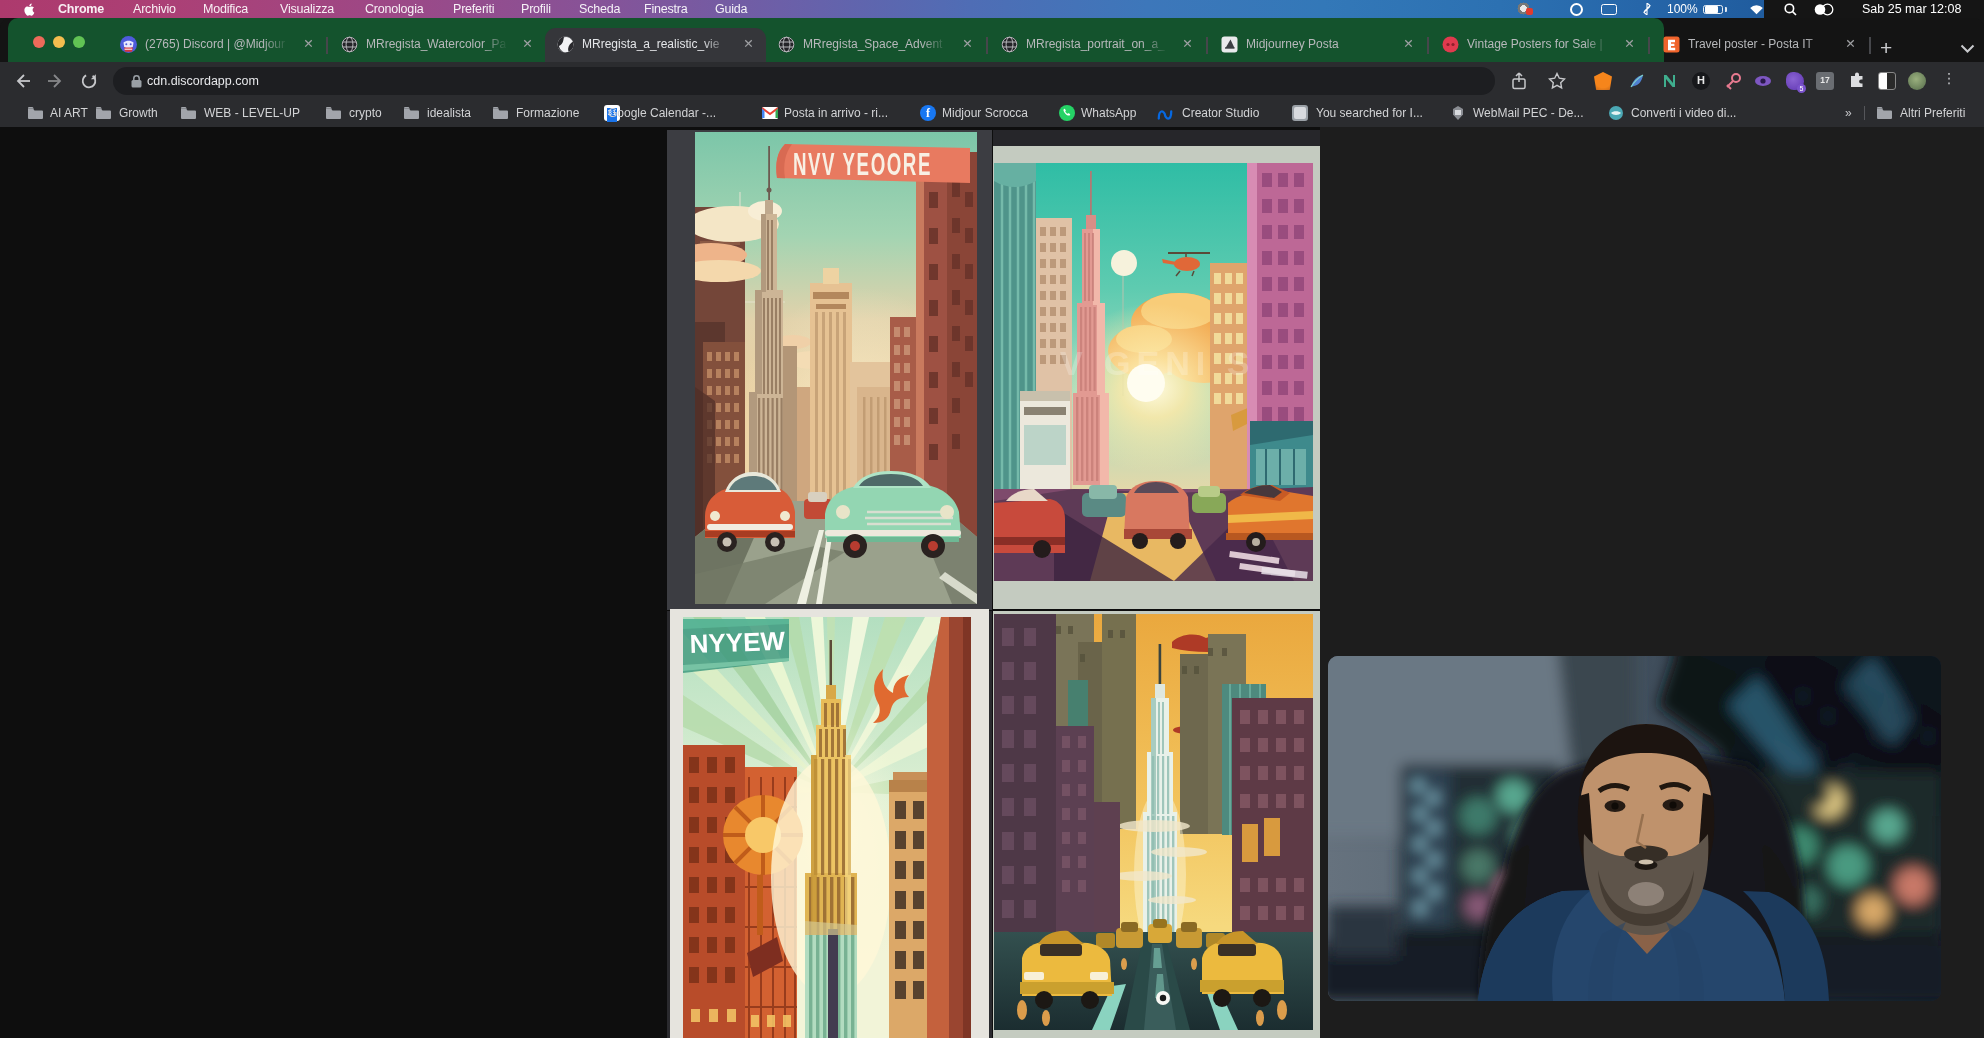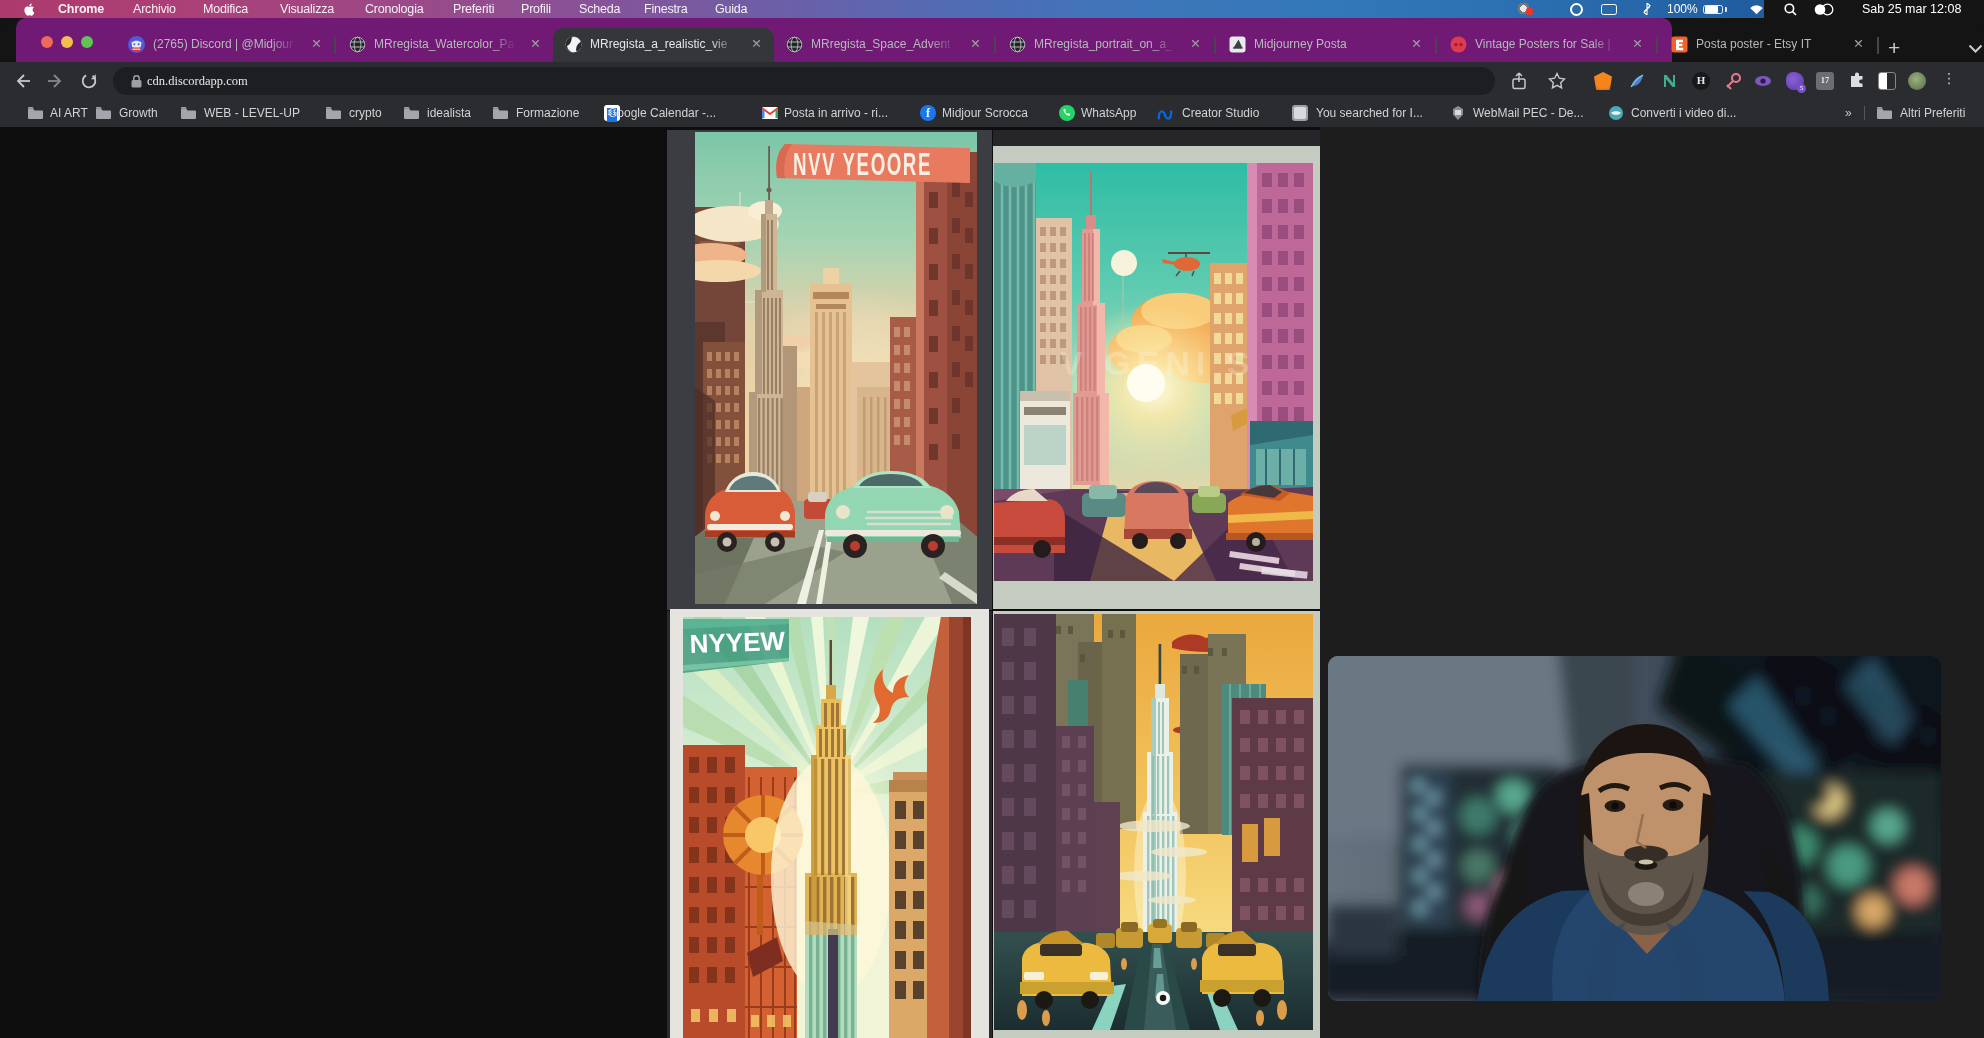--- a/index.html
+++ b/index.html
@@ -9,31 +9,31 @@
 
 
 #menubar { position:absolute; left:0; top:0; width:1764px; height:18px;
   background:linear-gradient(90deg,#ad3a6d 0%,#ab4076 10%,#9d4886 22%,#865398 34%,#6a60a9 45%,#4f6db5 55%,#3d77ba 65%,#3378b8 75%,#2c71b2 85%,#2666a9 93%,#205c9e 100%);
   color:rgba(255,255,255,0.92); font-size:12.5px; }
 #menubar .mi { position:absolute; top:1.5px; white-space:nowrap; letter-spacing:-0.2px; }
 #menubar .rt { position:absolute; top:1.5px; white-space:nowrap; color:#fff; }
 
 
 #win { position:absolute; left:0; top:18px; width:1984px; height:1020px; background:#141414; border-radius:10px 10px 0 0; }
-#tabstrip { position:absolute; left:16px; top:0; width:1656px; height:44px; background:#701a75; border-radius:10px 10px 0 0; }
+#tabstrip { position:absolute; left:8px; top:0; width:1656px; height:44px; background:#14532d; border-radius:10px 10px 0 0; }
 .tl-dot { position:absolute; top:18px; width:12px; height:12px; border-radius:50%; }
 .tab { position:absolute; top:10px; height:34px; color:#b7b8bb; font-size:12px; }
 .tab .fav { position:absolute; left:12px; top:8px; width:17px; height:17px; }
 .tab .ttl { position:absolute; left:37px; top:9px; right:34px; overflow:hidden; white-space:nowrap;
   -webkit-mask-image:linear-gradient(90deg,#000 80%,transparent 98%); }
 .tab .x { position:absolute; right:9px; top:8px; width:17px; height:17px; color:#9fa0a3; font-size:12.5px; text-align:center; line-height:17px; }
 .tabsep { position:absolute; top:19px; width:1.5px; height:17px; background:#46474b; }
 .activetab { background:#35363a; border-radius:11px 11px 0 0; color:#e4e6e9; }
 
-#toolbar { position:absolute; left:0; top:44px; width:1984px; height:38px; background:#2b2c2f;font-family:Liberation Serif, serif; }
+#toolbar { position:absolute; left:0; top:44px; width:1984px; height:38px; background:#2b2c2f; }
 #urlpill { position:absolute; left:113px; top:5px; width:1382px; height:28px; background:#1d1e21; border-radius:14px; color:#9aa0a6; font-size:12.5px; line-height:28px; white-space:nowrap; overflow:hidden; }
 #toolbar .tbic { position:absolute; top:10px; width:18px; height:18px; }
 
 #bookbar { position:absolute; left:0; top:82px; width:1984px; height:27px; background:#2b2c2f; color:#d2d3d5; font-size:12px; }
 .bm { position:absolute; top:6px; white-space:nowrap; }
 .bmic { position:absolute; top:5px; width:16px; height:16px; }
 #content { position:absolute; left:0; top:109px; width:1984px; height:911px; background:#0e0e0e; }
 svg { display:block; }
 #cam { position:absolute; left:1328px; top:638px; width:613px; height:345px; border-radius:10px; overflow:hidden; background:#223; }
 </style>
@@ -163,21 +163,21 @@
           </svg>
       <span class="ttl">Vintage Posters for Sale |</span>
           <span class="x">✕</span>
     </div>
     <span class="tabsep" style="left:1640px"></span>
     <div class="tab" style="left:1643px;width:217px">
       <svg class="fav" viewBox="0 0 17 17">
             <rect x="0.5" y="0.5" width="16" height="16" rx="2.5" fill="#f0642c"></rect>
             <path d="M5 3.8h7v2.4H8v1.6h3.4v2.2H8v1.8h4.2v2.4H5z" fill="#fff"></path>
           </svg>
-      <span class="ttl">Posta poster - Etsy IT</span>
+      <span class="ttl">Travel poster - Posta IT</span>
           <span class="x">✕</span>
     </div>
     <span class="tabsep" style="left:1861px"></span>
     <span class="abs" style="left:1872px;top:18px;color:#c9cacd;font-size:21px;font-weight:300">+</span>
     <svg class="abs" style="left:1952px;top:26px" width="15" height="9" viewBox="0 0 15 9">
           <path d="M1.5 1.5l6 6 6-6" stroke="#c9cacd" stroke-width="2" fill="none"></path>
         </svg>
   </div>
 
   <div id="toolbar">

